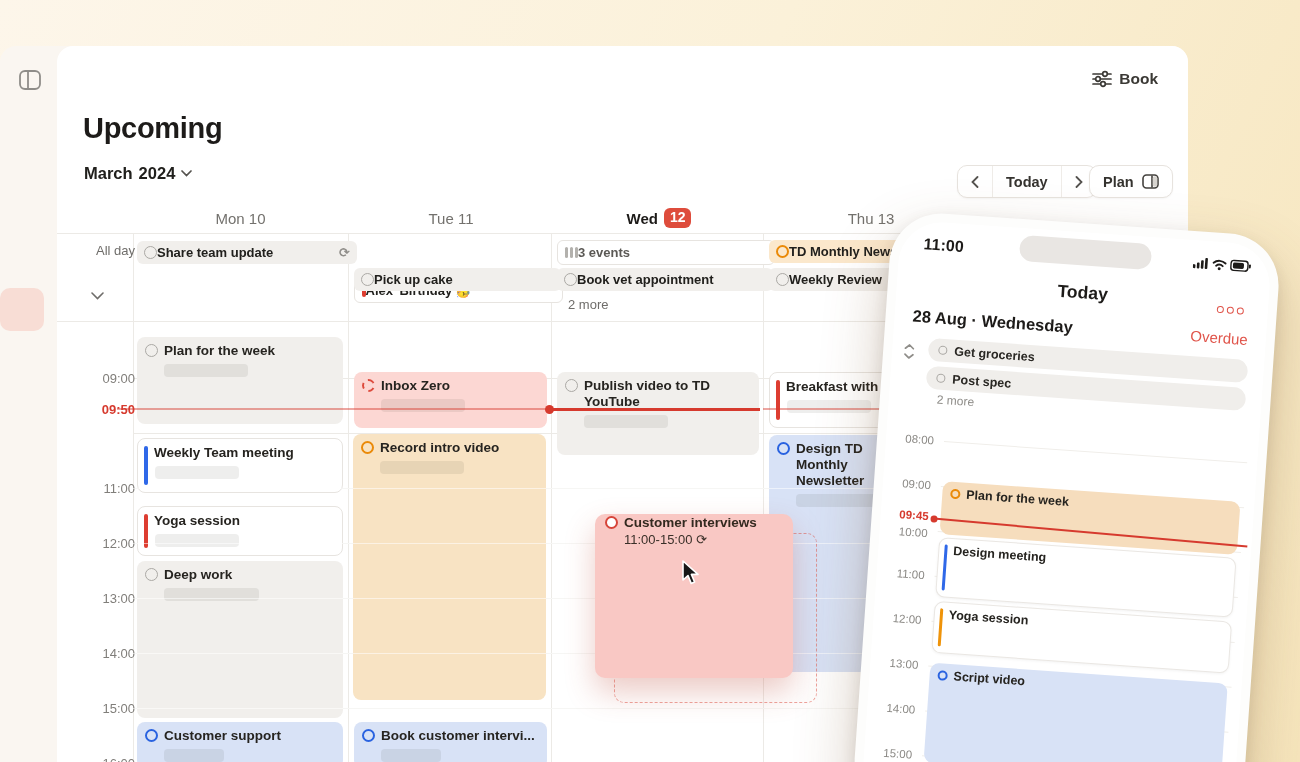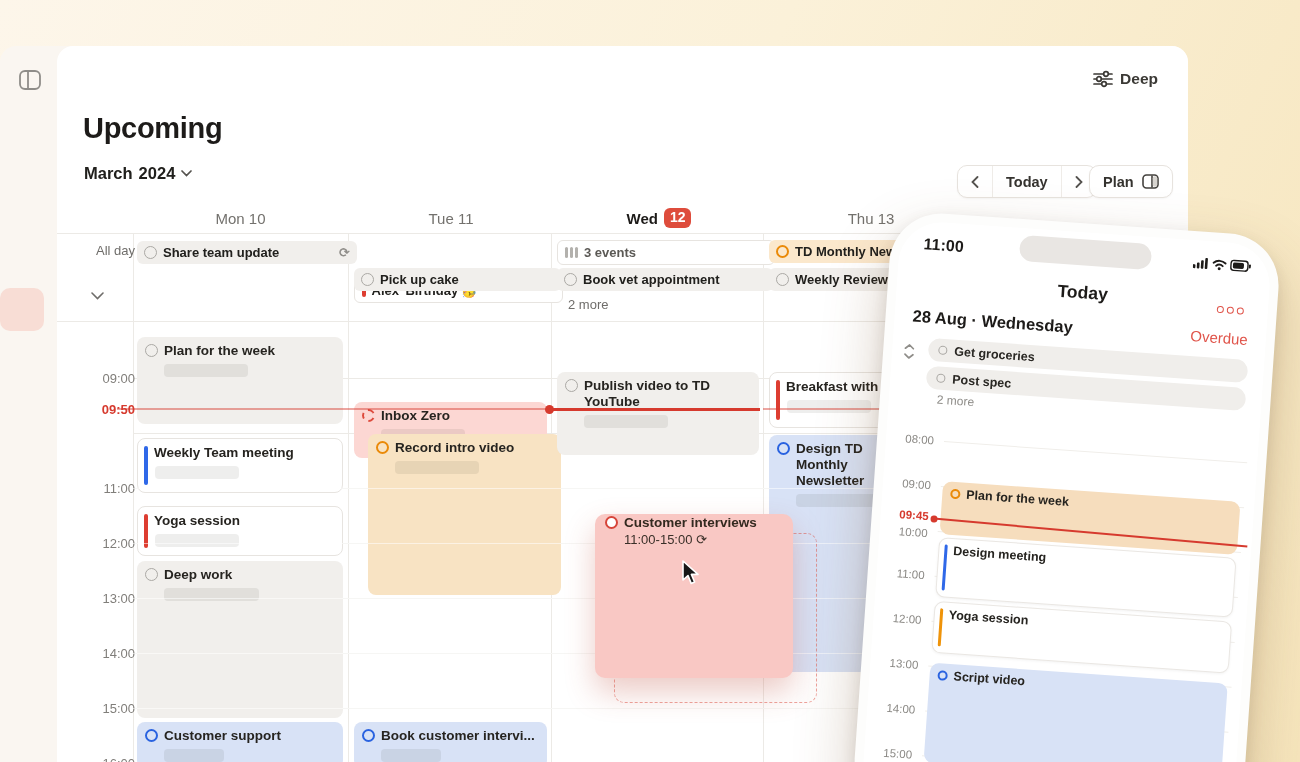--- a/index.html
+++ b/index.html
@@ -39,21 +39,21 @@
     padding:1px 6px 2px;line-height:17px;}
   
   .hline{position:absolute;height:1px;background:#eceae6;left:0;}
   .hline-w{position:absolute;height:1px;background:rgba(255,255,255,.55);pointer-events:none;z-index:5;}
   .vline{position:absolute;width:1px;background:#eceae6;top:187px;bottom:0;}
   .gutter-label{position:absolute;font-size:13px;color:#6f6d6a;width:60px;text-align:right;left:18px;}
   .time-label{position:absolute;font-size:13px;color:#807e7a;width:60px;text-align:right;left:18px;transform:translateY(-7px);}
   .now-label{position:absolute;font-size:13px;font-weight:700;color:#d63a2e;width:60px;text-align:right;left:18px;transform:translateY(-7px);}
   .collapse-chevron{position:absolute;left:34px;top:246px;cursor:pointer;}
   
-  .chip{position:absolute;height:23px;border-radius:6px;display:flex;align-items:center;gap:6px;
+  .chip{position:absolute;height:23px;border-radius:6px;display:flex;align-items:center;
     padding:0 7px;font-size:13px;font-weight:700;color:#21201d;overflow:hidden;white-space:nowrap;cursor:pointer;}
   .chip.gray{background:#f1efec;}
   .chip.white{background:#fff;border:1px solid #e7e4e0;}
   .chip.orangebg{background:#fbe8cc;}
   .chip .bar{width:3.5px;height:13px;border-radius:2px;flex:0 0 auto;}
   .more-label{position:absolute;font-size:13px;color:#6f6d6a;}
   
   .ring{width:13px;height:13px;border-radius:50%;border:1.6px solid #aaa8a4;flex:0 0 auto;box-sizing:border-box;background:transparent;}
   .ring.blue{border-color:#2a63e0;border-width:2px;}
   .ring.orange{border-color:#ea8a09;border-width:2px;}
@@ -132,21 +132,21 @@
           <g stroke="#3b3935" stroke-width="1.7" stroke-linecap="round">
             <line x1="1" y1="4" x2="19" y2="4"></line>
             <line x1="1" y1="9" x2="19" y2="9"></line>
             <line x1="1" y1="14" x2="19" y2="14"></line>
           </g>
           <circle cx="13" cy="4" r="2.3" fill="#fff" stroke="#3b3935" stroke-width="1.7"></circle>
           <circle cx="6" cy="9" r="2.3" fill="#fff" stroke="#3b3935" stroke-width="1.7"></circle>
           <circle cx="11" cy="14" r="2.3" fill="#fff" stroke="#3b3935" stroke-width="1.7"></circle>
         </svg>
     </span>
-    <span>Deep</span>
+    <span>Book</span>
   </div>
 
   <div class="page-title">Upcoming</div>
 
   <div class="month-row">
     <span>March</span>
     <span style="font-weight:600;">2024</span>
     <span>
         <svg width="11" height="7" viewBox="0 0 11 7">
           <polyline points="1,1 5.5,5.5 10,1" fill="none" stroke="#55534f" stroke-width="1.7" stroke-linecap="round"></polyline>
@@ -290,28 +290,28 @@
     <div class="ph" style="width:95px;"></div>
   </div>
   <div class="ev" style="left:80px;top:676px;width:206px;height:46px;background:#d8e2f6;">
     <div class="trow">
         <span class="ring blue"></span>
         <span>Customer support</span>
       </div>
     <div class="ph" style="width:60px;"></div>
   </div>
 
-  <div class="ev" style="left:297px;top:326px;width:193px;height:56px;background:#fcd7d3;margin-top:30px;">
+  <div class="ev" style="left:297px;top:326px;width:193px;height:56px;background:#fcd7d3;">
     <div class="trow">
         <span class="ring dashed"></span>
         <span>Inbox Zero</span>
       </div>
     <div class="ph" style="width:84px;"></div>
   </div>
-  <div class="ev" style="left:311px;top:388px;width:193px;height:161px;background:#f8e3c3;">
+  <div class="ev" style="left:296px;top:388px;width:193px;height:266px;background:#f8e3c3;">
     <div class="trow">
         <span class="ring orange"></span>
         <span>Record intro video</span>
       </div>
     <div class="ph" style="width:84px;"></div>
   </div>
   <div class="ev" style="left:297px;top:676px;width:193px;height:46px;background:#d8e2f6;">
     <div class="trow">
         <span class="ring blue"></span>
         <span>Book customer intervi...</span>

